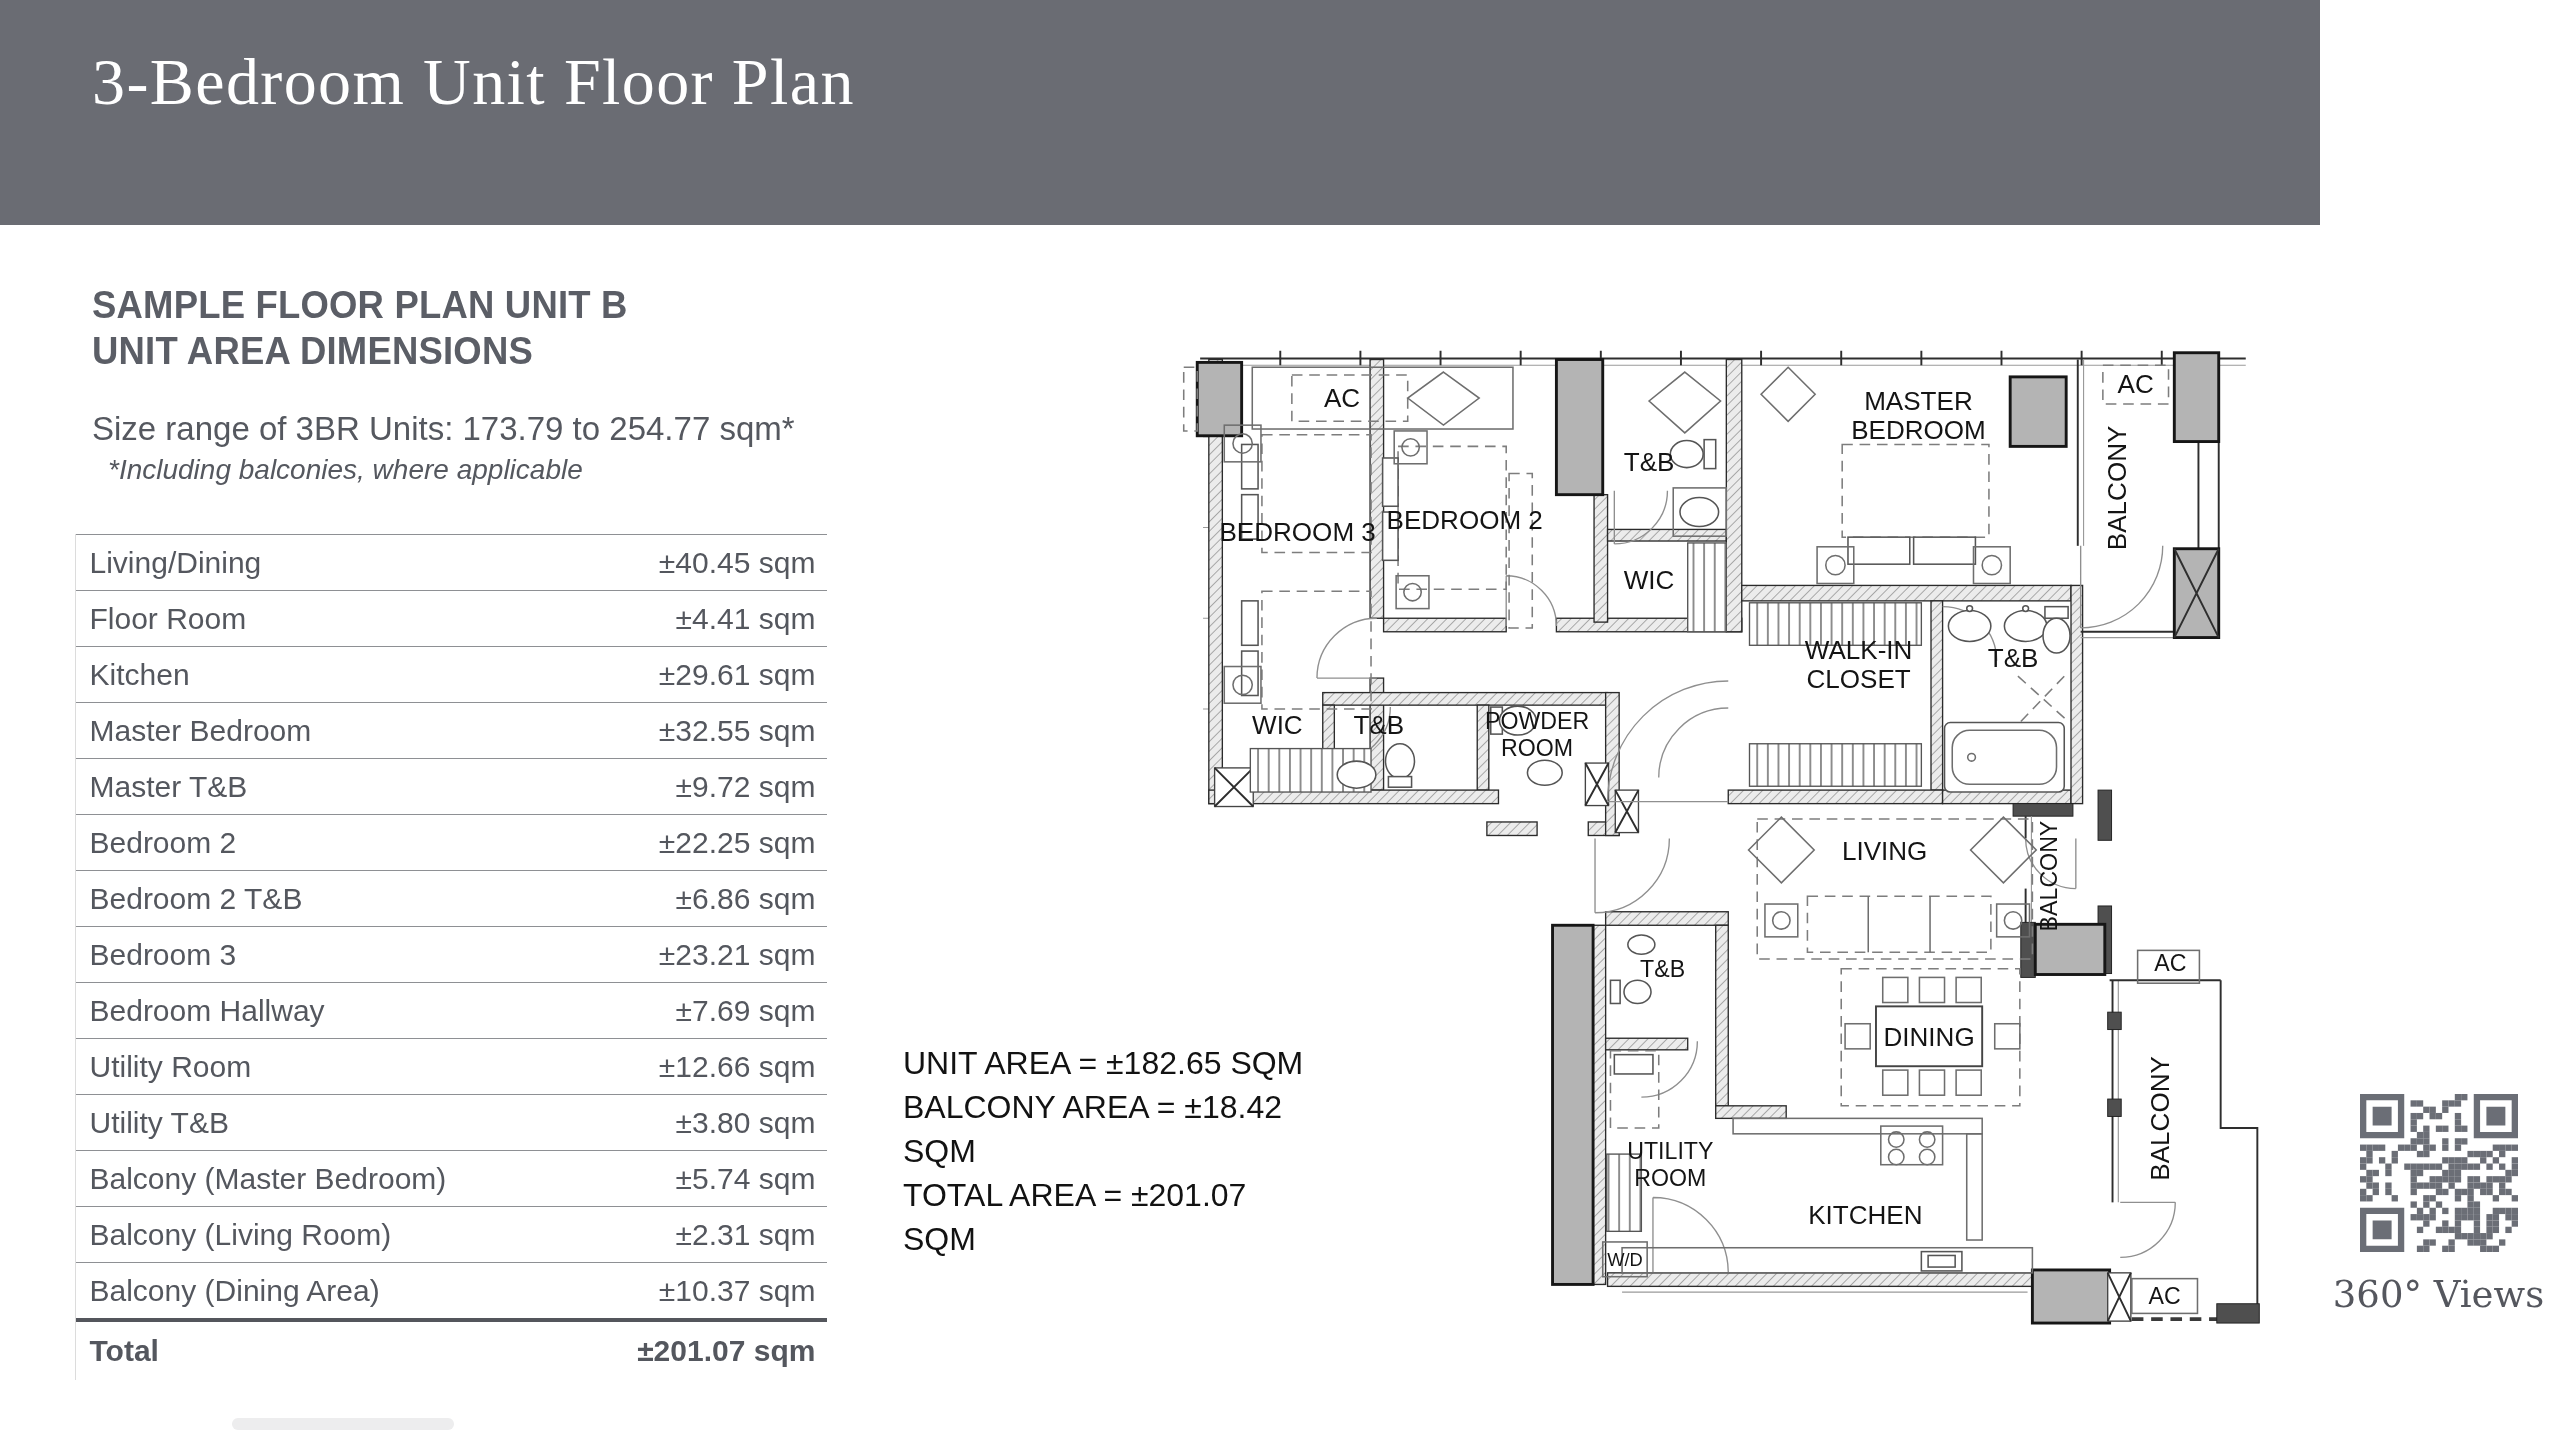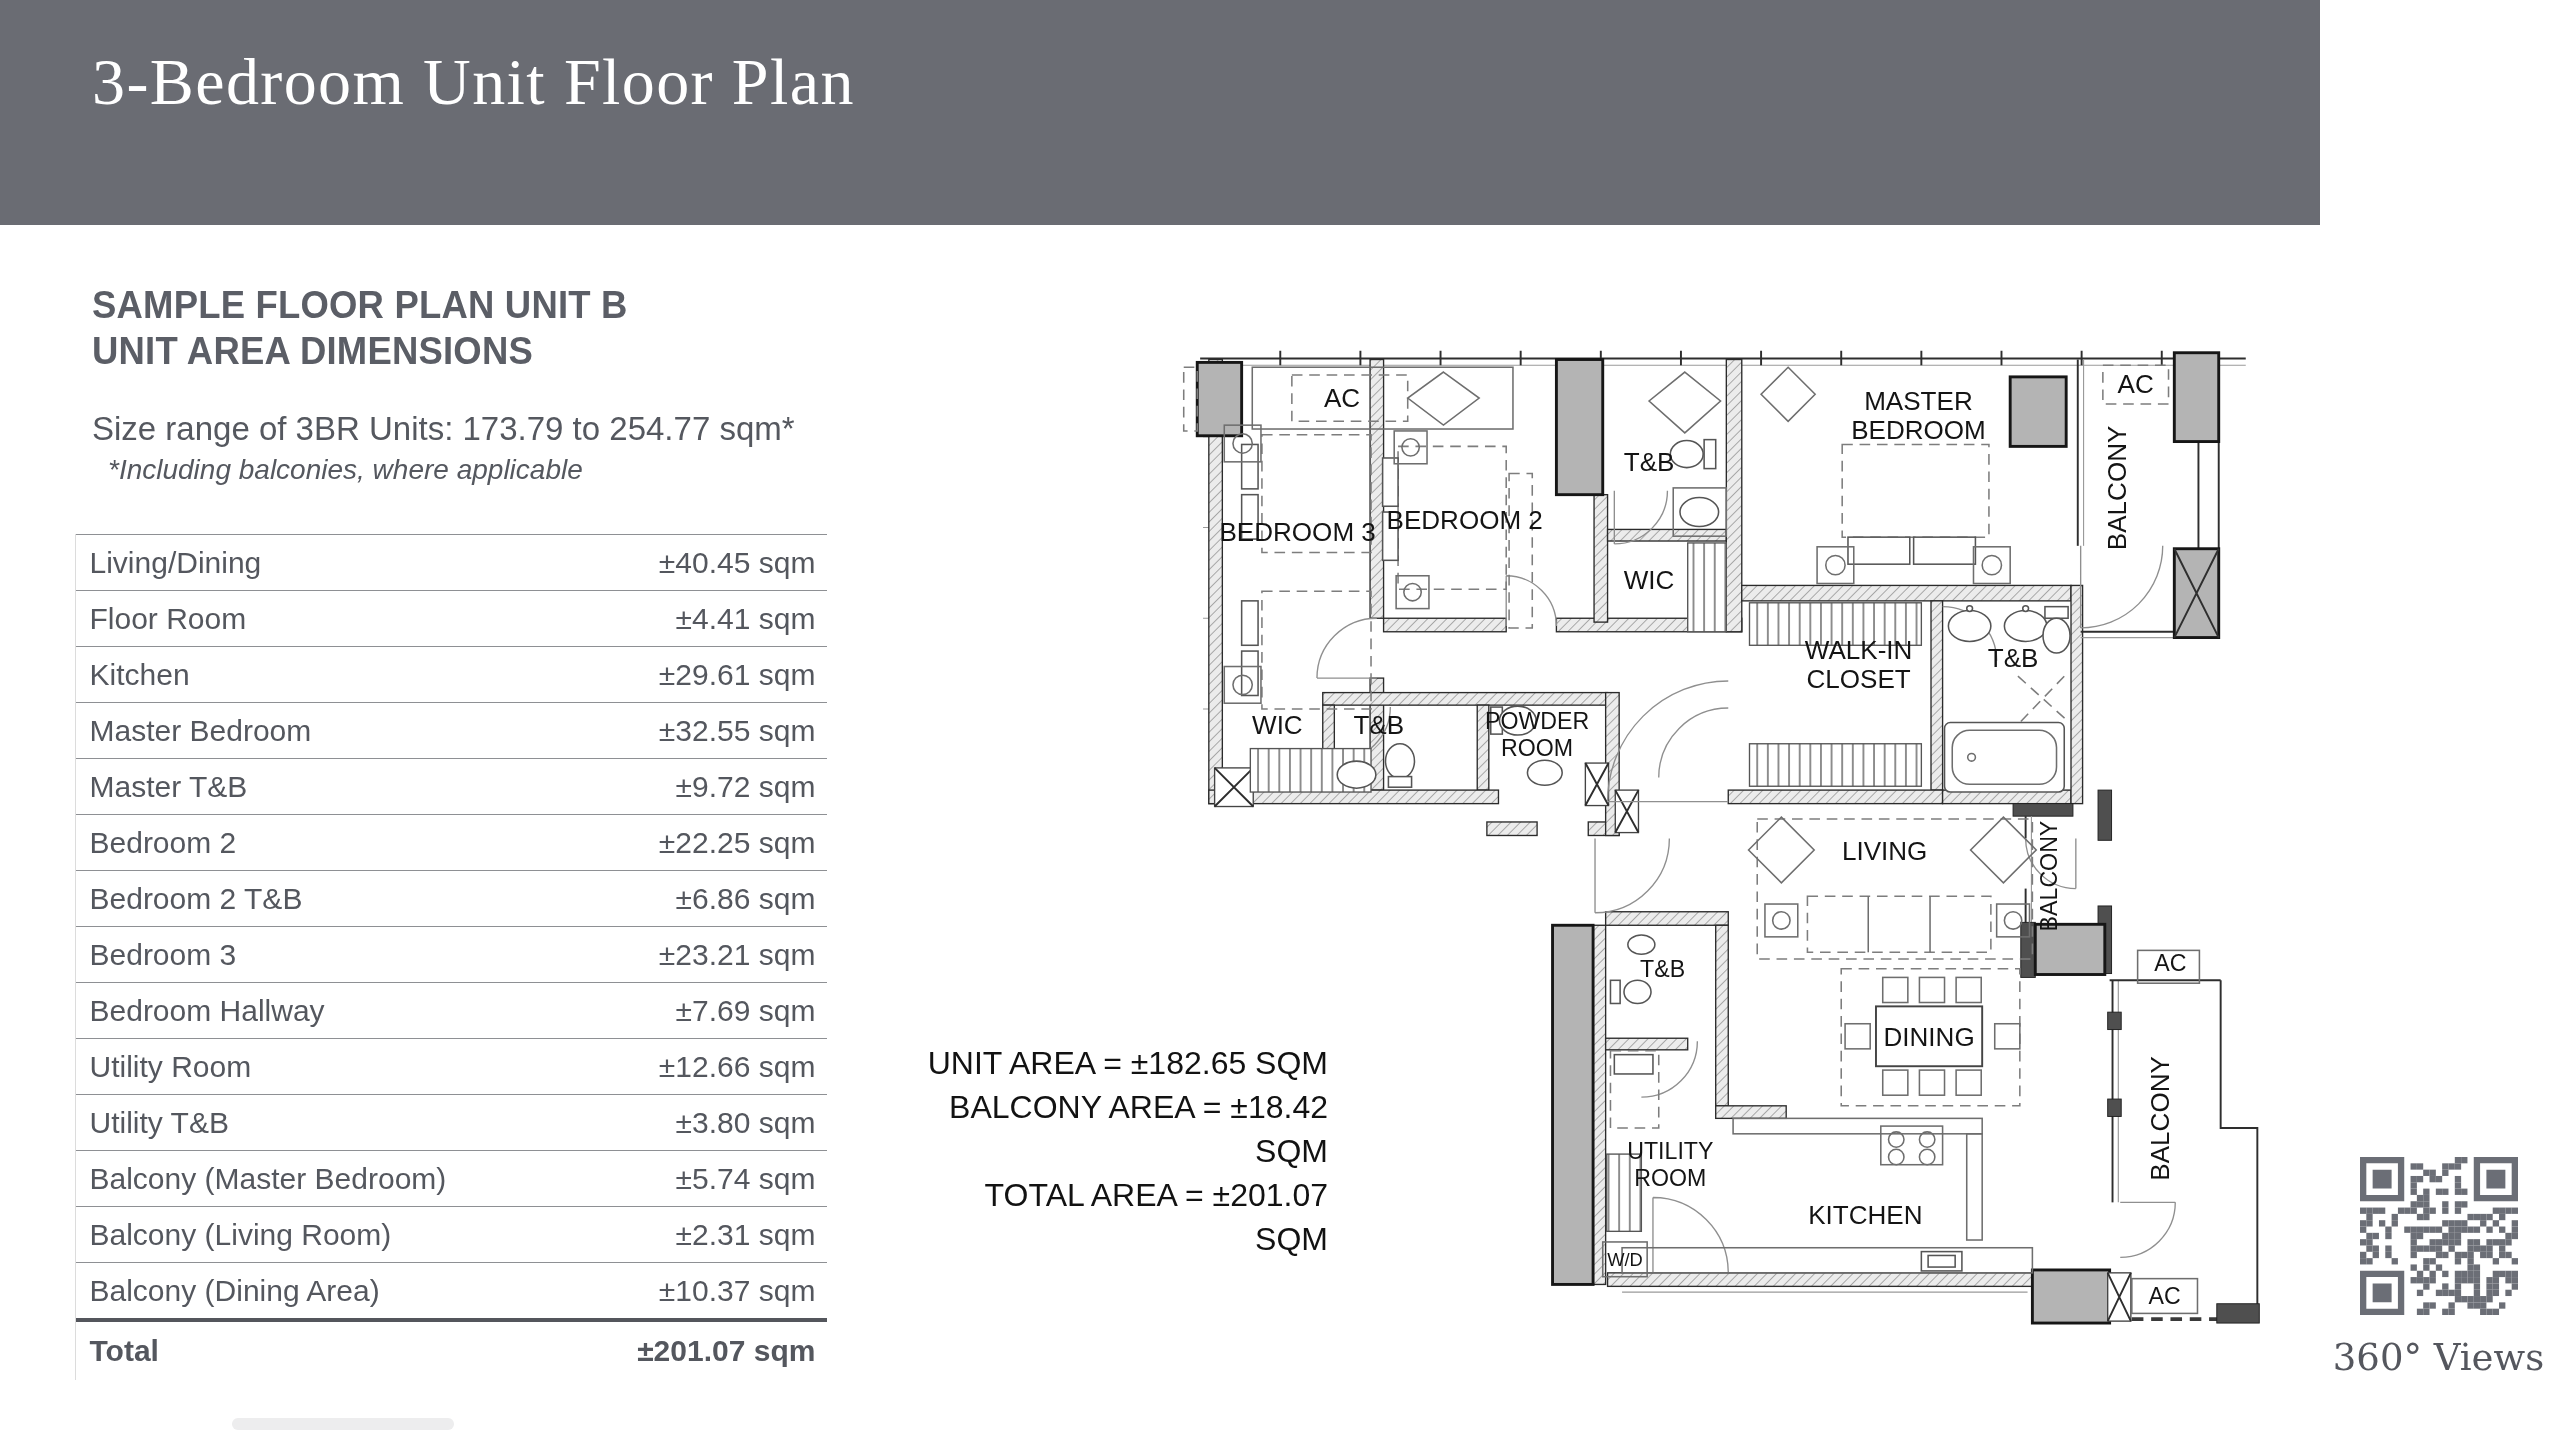--- a/index.html
+++ b/index.html
@@ -22,24 +22,24 @@
   
   .area-table{position:absolute;left:75px;top:534px;width:751px;border-left:1px solid #dcdcdc;}
   .t-row{
     box-sizing:border-box;height:56px;display:flex;justify-content:space-between;align-items:center;
     border-top:1.9px solid #8e9094;padding:0 11.6px 0 13.5px;font-size:30px;color:#54575e;
   }
   .t-row .val{text-align:right;}
   .t-total{border-top:4.8px solid #54565c;font-weight:bold;height:62px;}
   .cut-artifact{position:absolute;left:232px;top:1418px;width:222px;height:11.6px;background:#ededee;border-radius:5.8px;}
   
-  .areas{position:absolute;left:903px;top:1041px;width:425px;text-align:right;
+  .areas{position:absolute;left:903px;top:1041px;width:425px;text-align:left;
     color:#121212;font-size:32px;line-height:44px;}
   
-  .qr-wrap{position:absolute;left:2313px;top:1157px;width:251px;text-align:center;}
+  .qr-wrap{position:absolute;left:2313px;top:1094px;width:251px;text-align:center;}
   .qr-wrap svg{display:block;margin:0 auto;}
   .qr-caption{margin-top:21px;color:#55575e;font-size:37px;
     font-family:"DejaVu Serif","Liberation Serif",serif;}
   
   .plan{position:absolute;left:1176px;top:336px;}
   .wall{fill:url(#hatch);stroke:#2b2b2b;stroke-width:1.4;}
   .darkwall{fill:#4f4f4f;stroke:#222222;stroke-width:1;}
   .graycol{fill:#b4b4b4;stroke:#161616;stroke-width:3;}
   .thin{stroke:#2e2e2e;stroke-width:2;fill:none;}
   .thinl{stroke:#9a9a9a;stroke-width:1.2;fill:none;}

